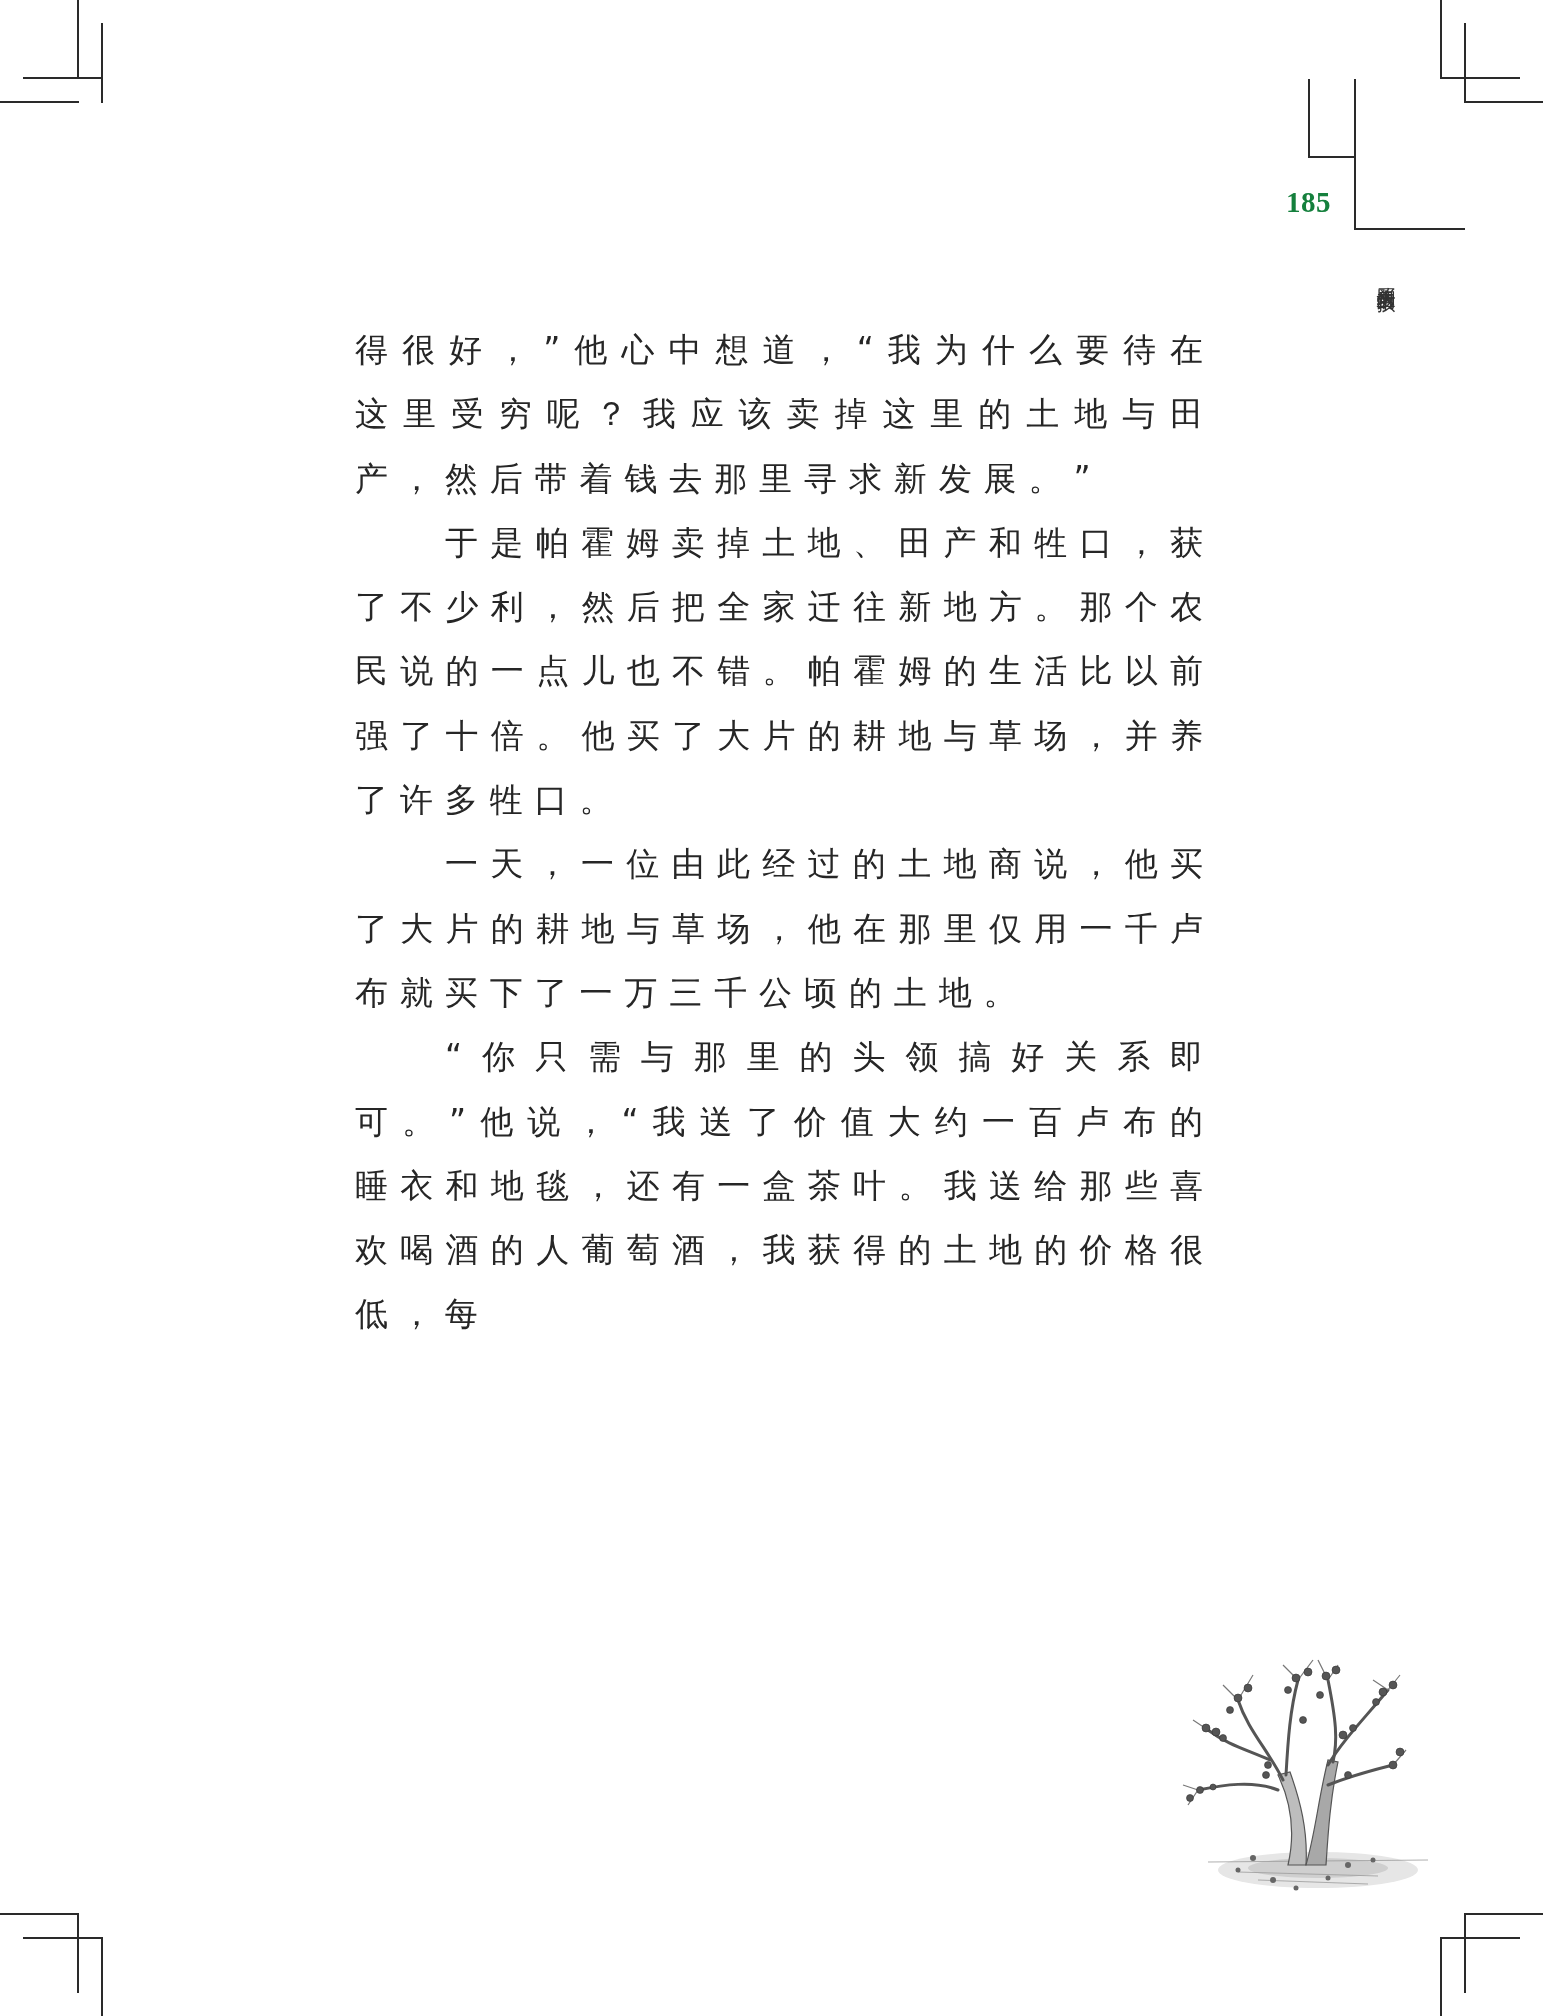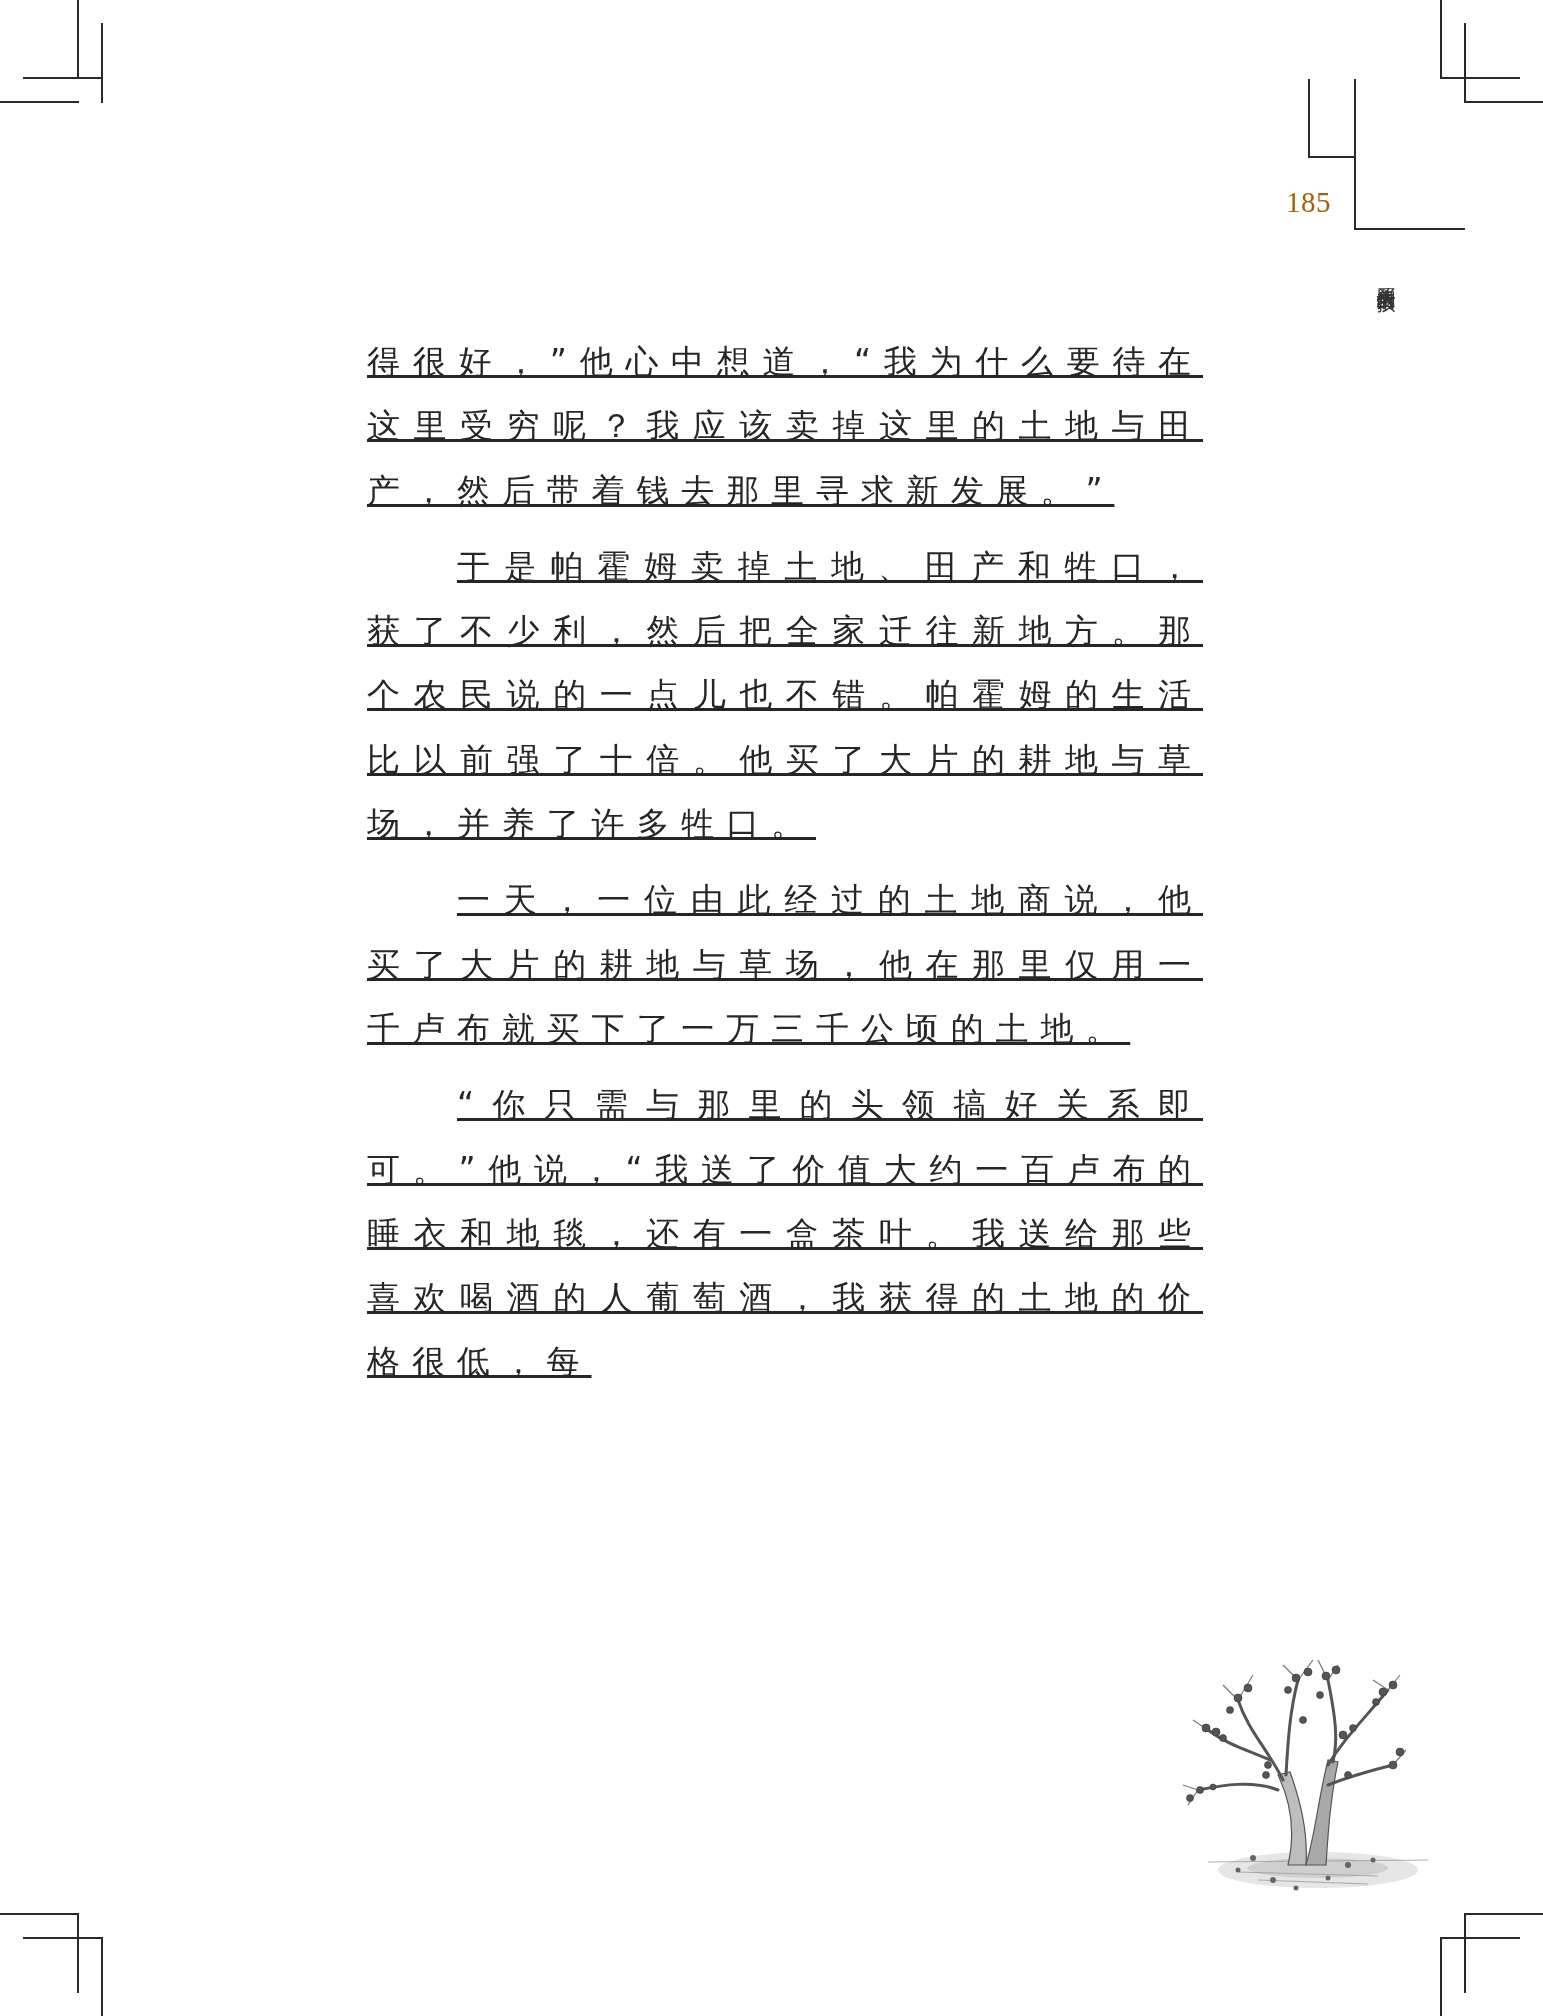--- a/index.html
+++ b/index.html
@@ -2,26 +2,26 @@
 <html><head>
 <meta charset="utf-8">
 <style>
   html, body { margin: 0; padding: 0; background: #ffffff; }
   body { width: 1543px; height: 2016px; position: relative; overflow: hidden;
          font-family: "DejaVu Sans", "Liberation Sans", sans-serif; color: #222; }
   .mark { position: absolute; background: #2a2a2a; }
   .v { width: 2px; }
   .h { height: 2px; }
   #page-number { position: absolute; left: 1286px; top: 186px; font-family: "Liberation Serif", "DejaVu Serif", serif;
-                 font-size: 29px; color: #a16207; letter-spacing: 0.5px; }
+                 font-size: 29px; color: #15803d; letter-spacing: 0.5px; font-weight: bold; }
   #running-header { position: absolute; left: 1372px; top: 272px; width: 28px; font-size: 19px; line-height: 26px;
                     color: #333; writing-mode: vertical-rl; text-orientation: upright; letter-spacing: 1px; }
   #body-text { position: absolute; left: 355px; top: 318px; width: 860px; }
-  .para { margin: 12px; font-size: 33px; line-height: 64.3px; letter-spacing: 11.9px; color: #262626;
-          text-align: justify; text-justify: inter-character; word-break: break-all; text-decoration: underline; }
+  .para { margin: 0; font-size: 33px; line-height: 64.3px; letter-spacing: 11.9px; color: #262626;
+          text-align: justify; text-justify: inter-character; word-break: break-all; }
   .para.indent { text-indent: 90px; }
   #tree { position: absolute; left: 1178px; top: 1640px; width: 280px; height: 300px; }
 </style>
 </head>
 <body>
 
 <div class="mark v" style="left:77px; top:0; height:79px;"></div>
 <div class="mark v" style="left:101px; top:23px; height:80px;"></div>
 <div class="mark h" style="left:23px; top:77px; width:80px;"></div>
 <div class="mark h" style="left:0; top:101px; width:79px;"></div>

